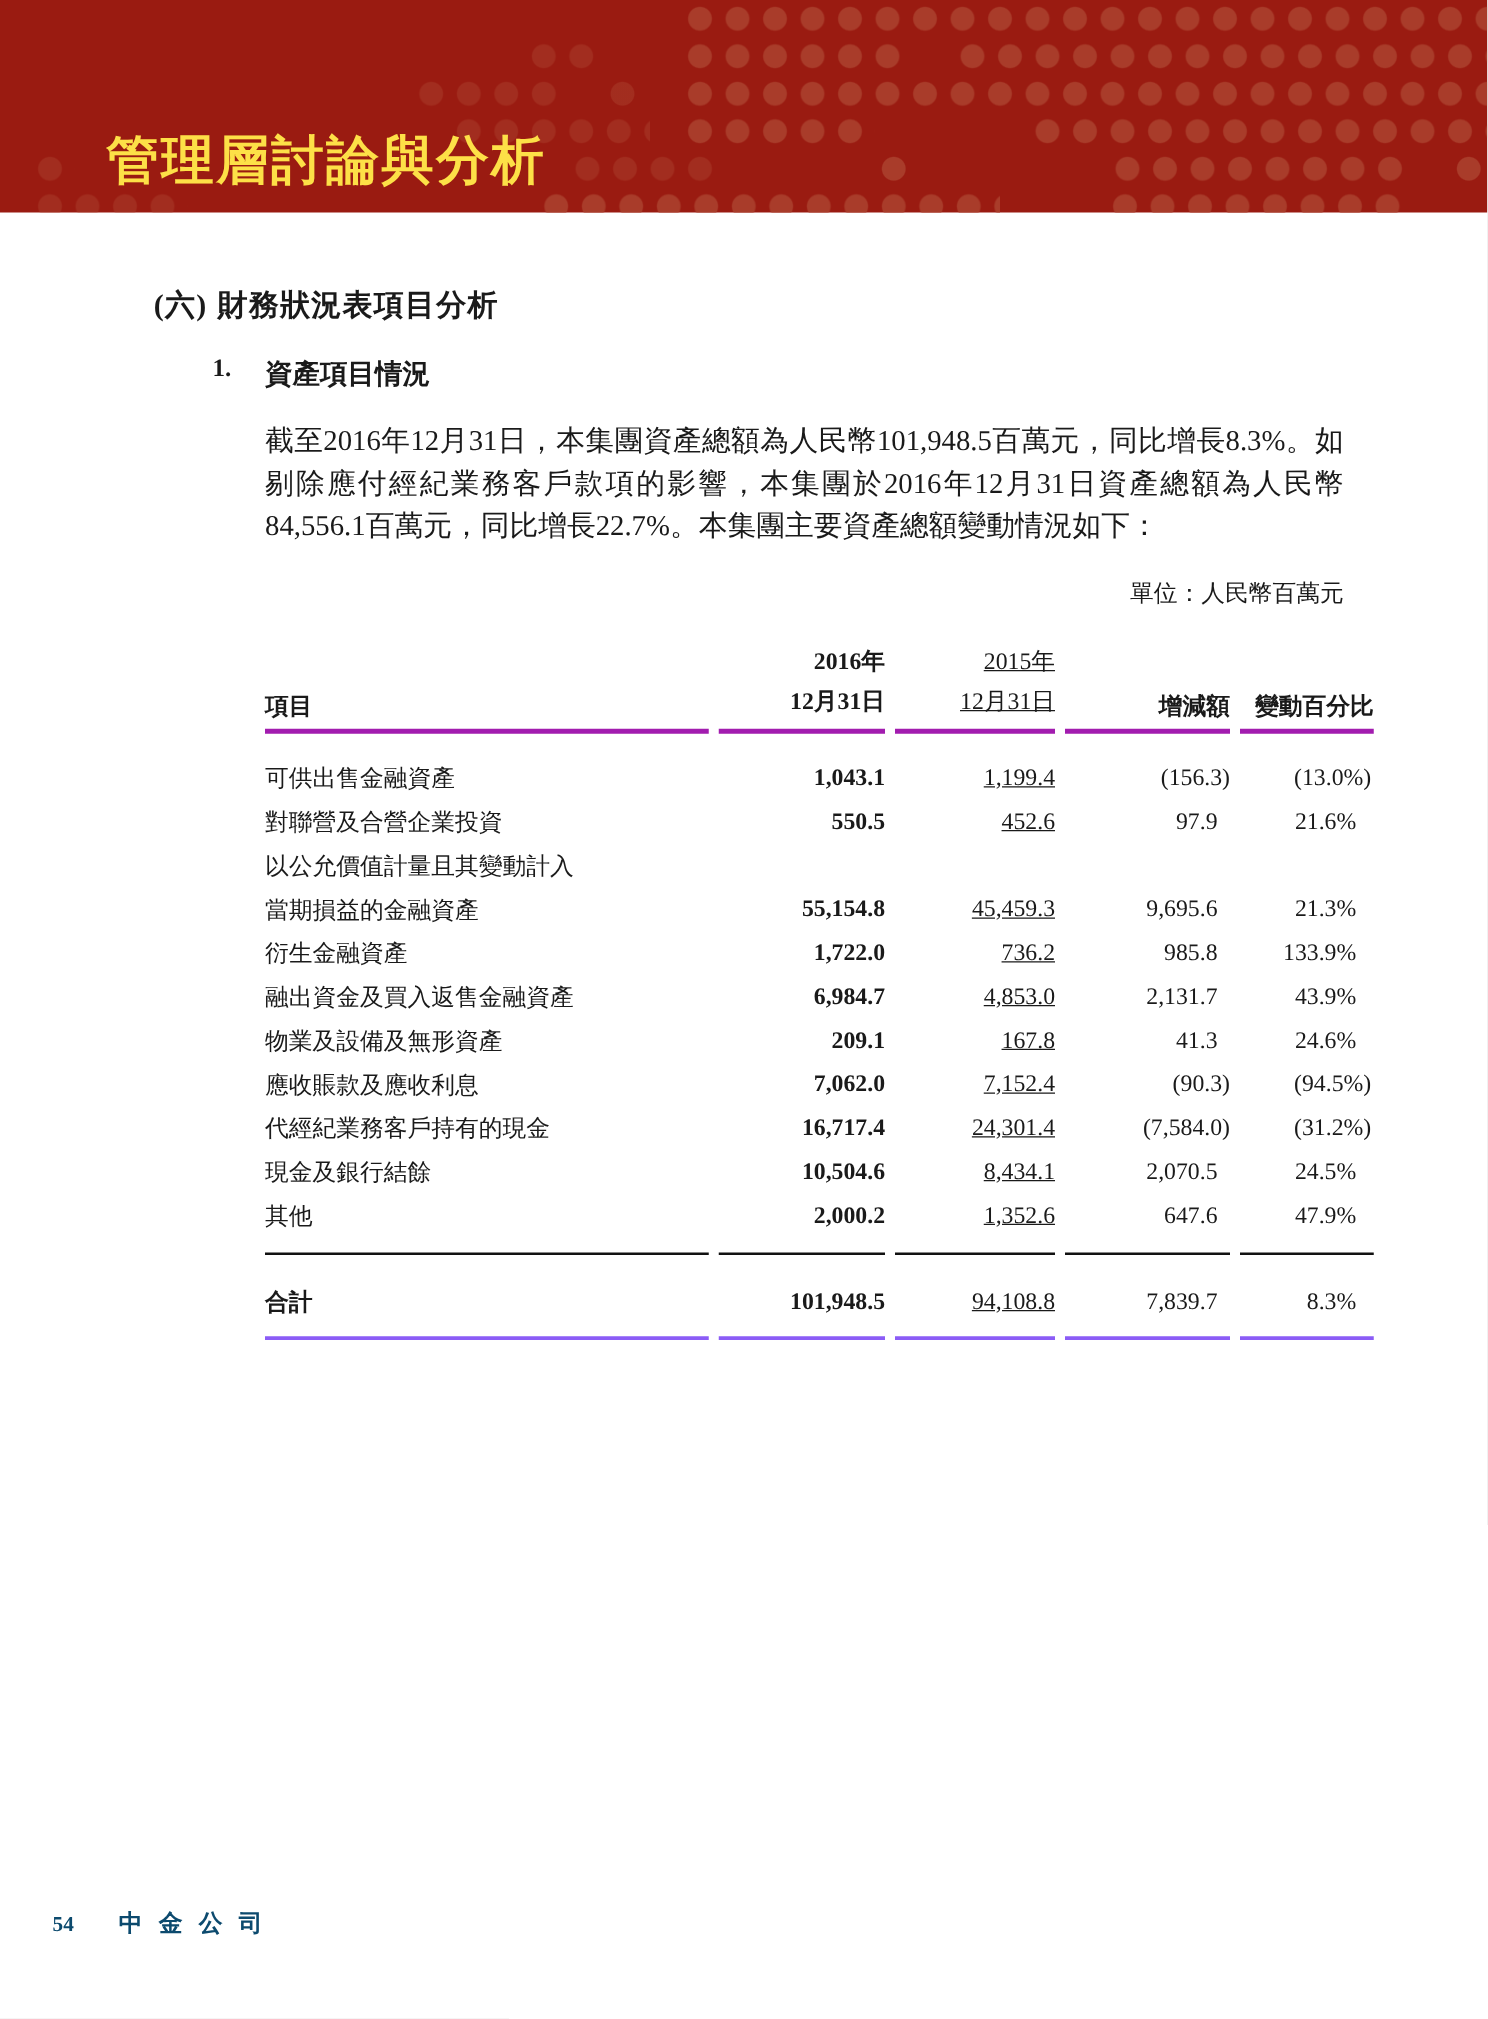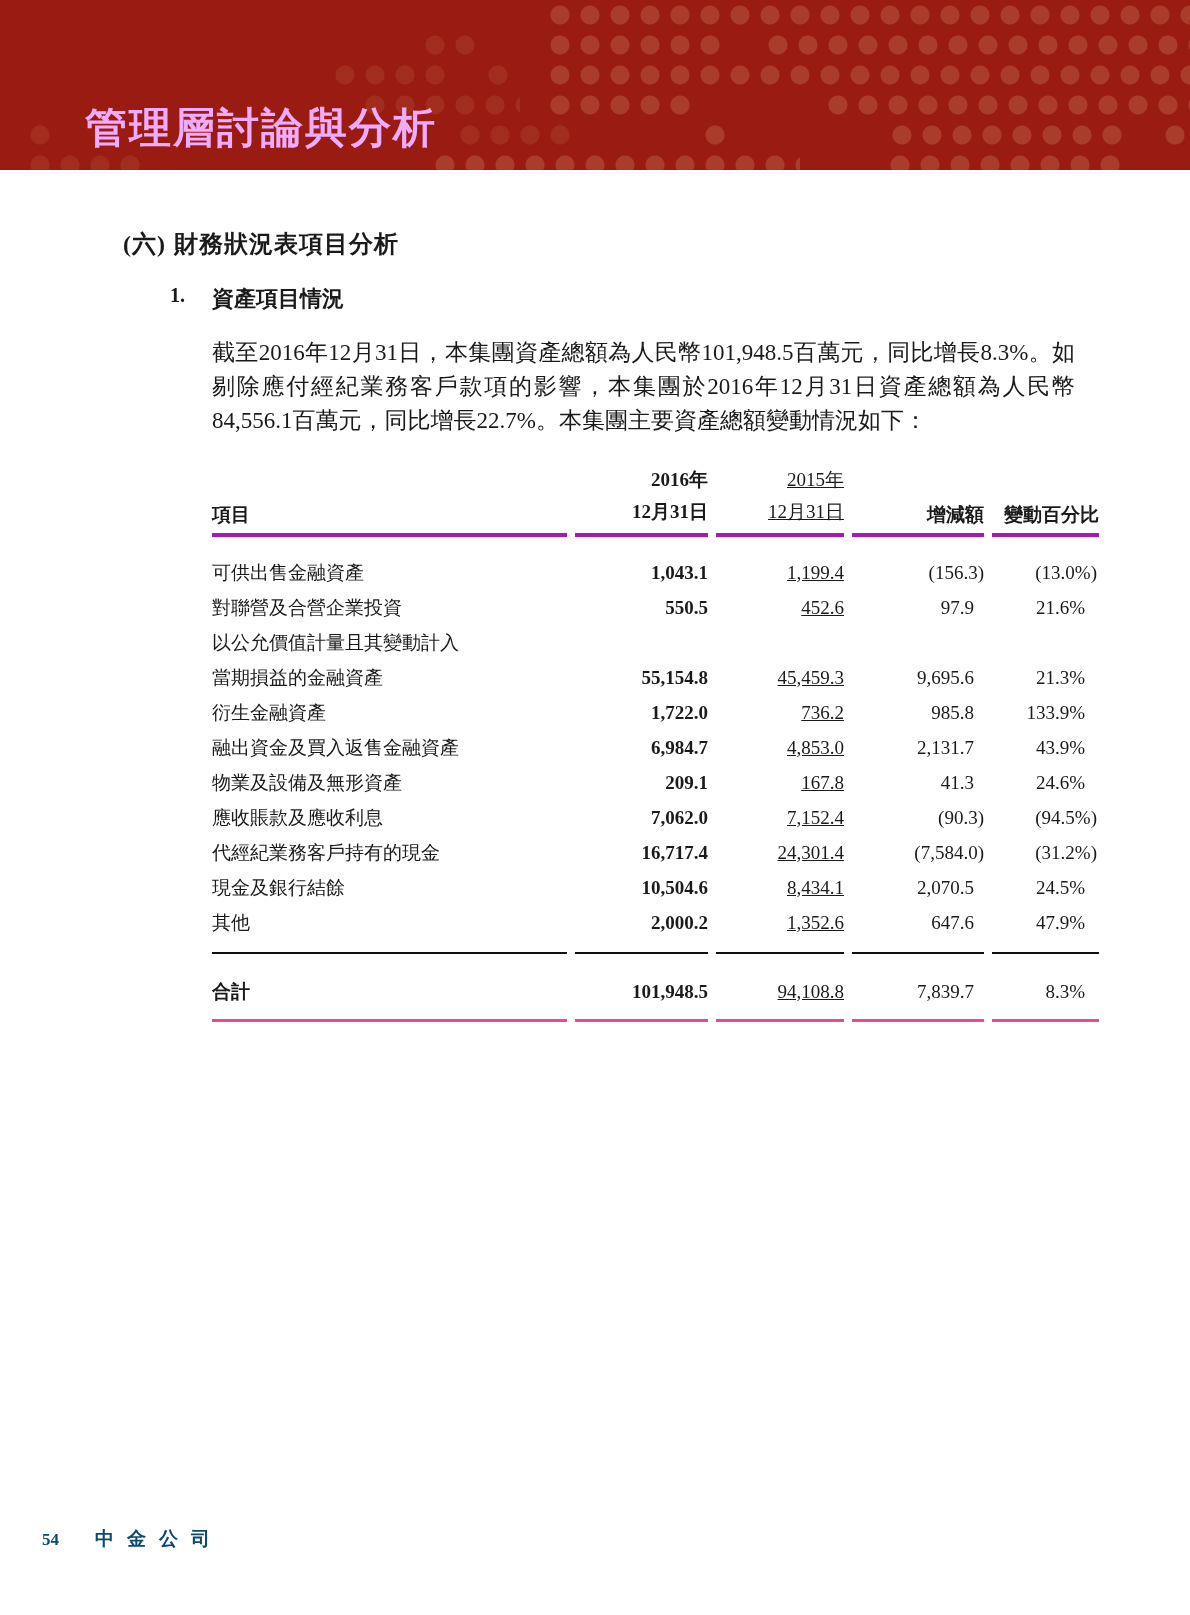--- a/index.html
+++ b/index.html
@@ -36,21 +36,21 @@
   .r5a{top:120px;left:25px;width:35px;}
   .r5b{top:120px;left:455px;width:120px;}
   .r5c{top:120px;left:700px;width:25px;}
   .r5d{top:120px;left:887px;width:240px;}
   .r5e{top:120px;left:1160px;right:0;}
   .r6a{top:150px;left:25px;width:125px;}
   .r6b{top:150px;left:430px;width:370px;}
   .r6c{top:150px;left:885px;width:240px;}
   .banner-title{
     position:absolute;left:85px;bottom:14px;
-    color:#f0abfc;font-size:42px;font-weight:bold;letter-spacing:2px;
+    color:#fde047;font-size:42px;font-weight:bold;letter-spacing:2px;
     white-space:nowrap;
   }
   
   .content{position:absolute;top:170px;left:0;right:0;}
   .section-heading{
     margin:58px 0 0 123px;
     font-size:24px;font-weight:bold;letter-spacing:1px;
   }
   .section-heading .num{margin-right:8px;}
   .subsection-heading{
@@ -85,21 +85,21 @@
   td{height:35px;vertical-align:middle;}
   tr.first td{padding-top:18px;}
   td.indent{padding-left:36px;}
   
   th.c-chg{padding-right:10px;}
   td.c-chg.num{padding-right:10px;}
   td.c-chg.neg{padding-right:0;}
   td.c-pct.num{padding-right:14px;}
   td.c-pct.neg{padding-right:2px;}
   tr.last td{padding-bottom:12px;border-bottom:2px solid #111;}
-  tr.total td{padding-top:20px;padding-bottom:10px;border-bottom:3px solid #ec4899;}
+  tr.total td{padding-top:20px;padding-bottom:10px;border-bottom:3px solid #8b5cf6;}
   
   .footer{
     position:absolute;left:42px;top:1526px;
     color:#0c4a6e;display:flex;align-items:baseline;
   }
   .footer .pagenum{font-size:17px;font-weight:bold;}
   .footer .company{margin-left:36px;font-size:19px;font-weight:bold;letter-spacing:13px;}
 </style>
 </head>
 <body>
@@ -134,20 +134,21 @@
       <span class="num">(六)</span><span>財務狀況表項目分析</span>
     </div>
 
     <div class="subsection-heading">
       <span class="num">1.</span>
         <span>資產項目情況</span>
     </div>
 
     <p class="para">截至2016年12月31日，本集團資產總額為人民幣101,948.5百萬元，同比增長8.3%。如剔除應付經紀業務客戶款項的影響，本集團於2016年12月31日資產總額為人民幣84,556.1百萬元，同比增長22.7%。本集團主要資產總額變動情況如下：</p>
 
+    <div class="unit-note">單位：人民幣百萬元</div>
 
     <table class="assets">
       <thead>
         <tr>
           <th class="c-item b">項目</th>
           <th class="c-2016">
             <div class="hl b">2016年</div>
             <div class="hl b">12月31日</div>
           </th>
           <th class="c-2015">

